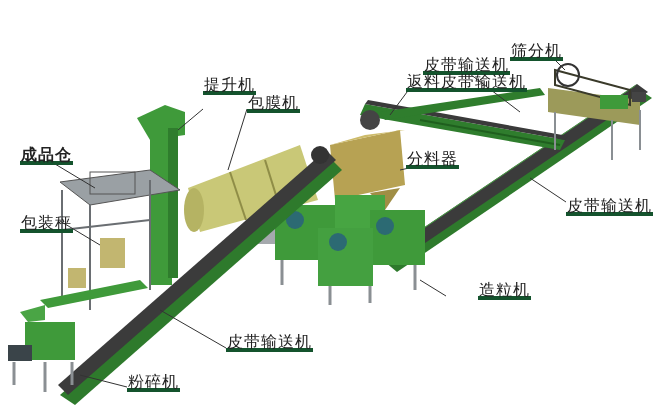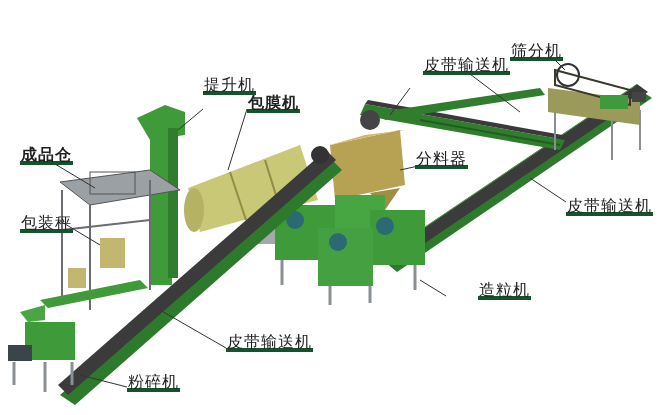--- a/index.html
+++ b/index.html
@@ -124,21 +124,22 @@
     <line x1="566" y1="202" x2="530" y2="178"></line>
     <line x1="446" y1="296" x2="420" y2="280"></line>
     <line x1="226" y1="348" x2="160" y2="310"></line>
     <line x1="127" y1="387" x2="80" y2="375"></line>
   </g>
 </svg>
 
 <div class="lbl" style="left:20px;top:148px;font-weight:bold;">成品仓</div>
 <div class="lbl" style="left:20px;top:216px;">包装秤</div>
 <div class="lbl" style="left:203px;top:78px;">提升机</div>
-<div class="lbl" style="left:247px;top:96px;font-weight:bold;">包膜机</div>
+<div class="lbl" style="left:247px;top:96px;">包膜机</div>
 <div class="lbl" style="left:423px;top:58px;">皮带输送机</div>
+<div class="lbl" style="left:406px;top:75px;">返料皮带输送机</div>
 <div class="lbl" style="left:510px;top:44px;">筛分机</div>
-<div class="lbl" style="left:415px;top:152px;">分料器</div>
+<div class="lbl" style="left:406px;top:152px;">分料器</div>
 <div class="lbl" style="left:566px;top:199px;">皮带输送机</div>
 <div class="lbl" style="left:442px;top:283px;margin-left:36px;">造粒机</div>
 <div class="lbl" style="left:226px;top:335px;">皮带输送机</div>
 <div class="lbl" style="left:127px;top:375px;text-align:right;">粉碎机</div>
 </div>
 
 </body></html>

